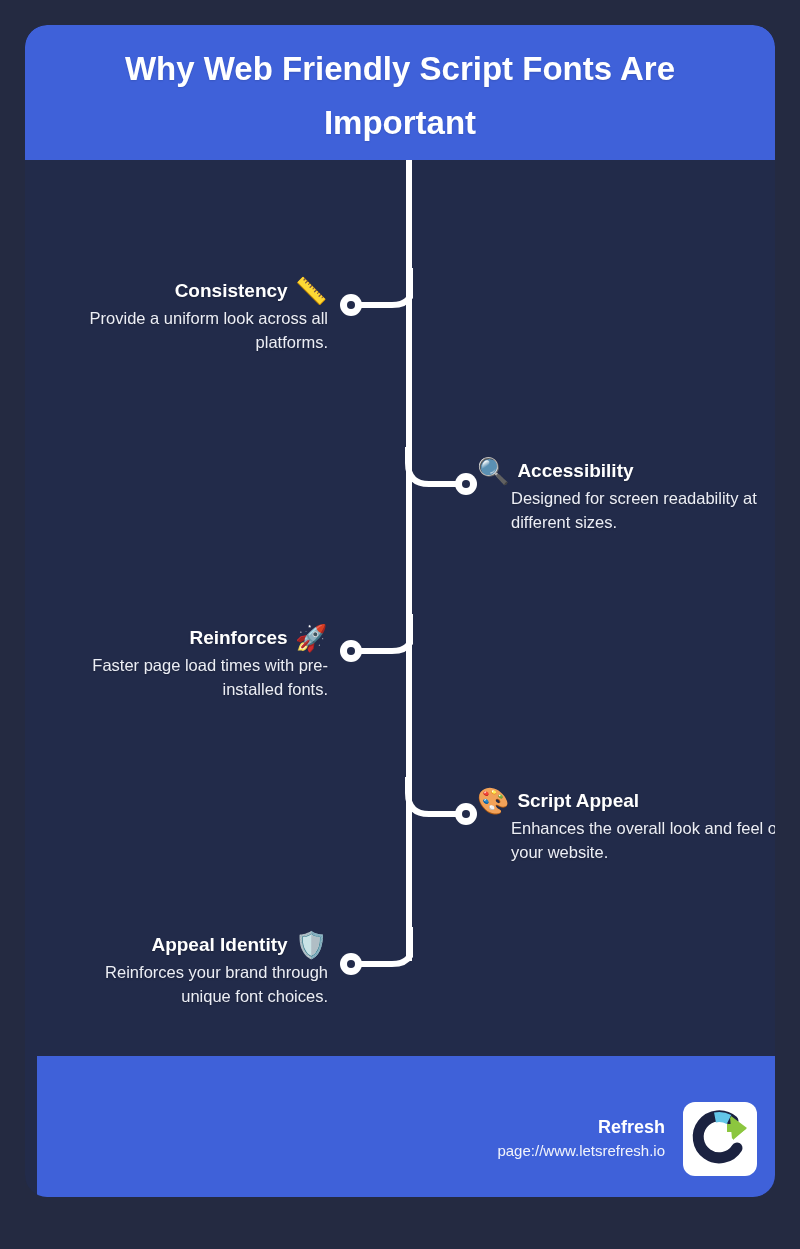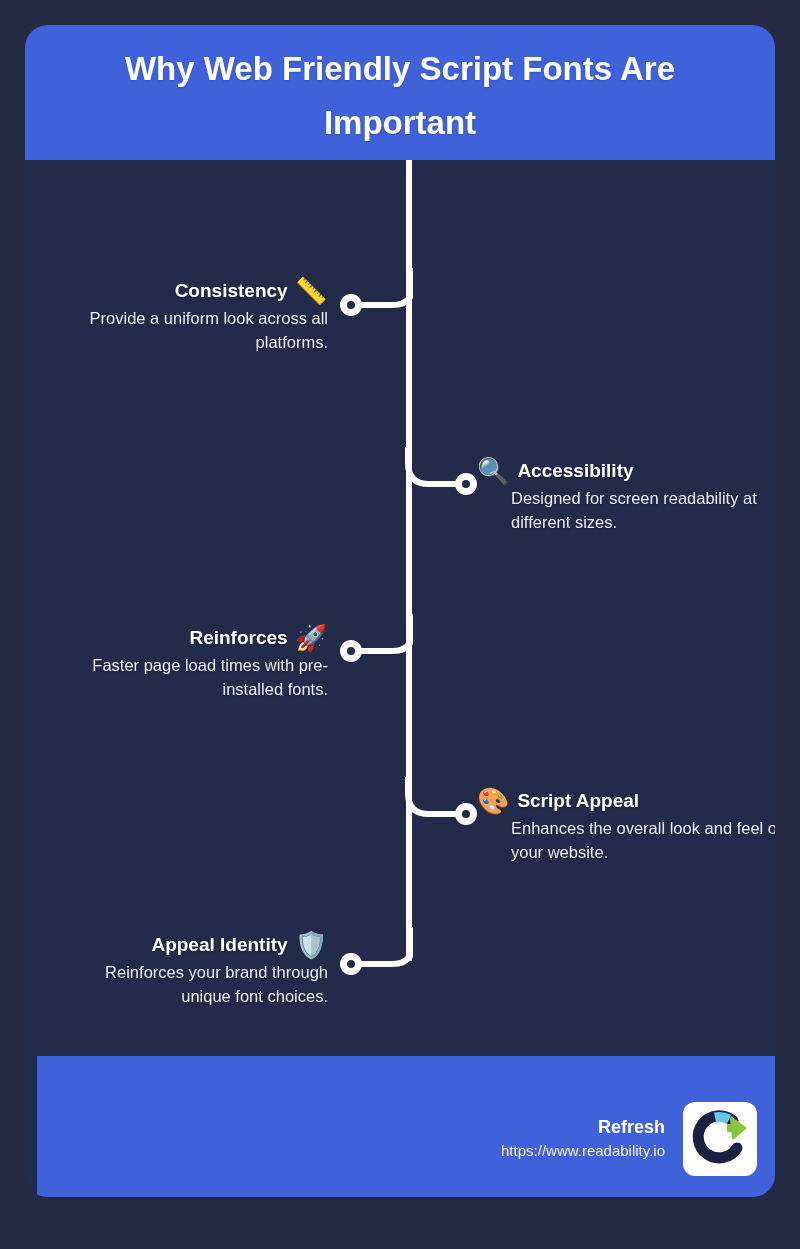--- a/index.html
+++ b/index.html
@@ -255,21 +255,21 @@
           <span class="emo">🛡️</span>
         </div>
         <div class="desc" style="padding-left:56px;">Reinforces your brand through unique font choices.</div>
       </div>
 
     </div>
 
     <div class="footer">
       <div class="footer-text">
         <div class="brand-name">Refresh</div>
-        <div class="brand-url">https://www.readability.io</div>
+        <div class="brand-url">page://www.letsrefresh.io</div>
       </div>
       <div class="logo-box">
         <svg width="62" height="62" viewBox="0 0 62 62">
 
           <path d="M 44 13 A 21 21 0 1 0 48 40" fill="none" stroke="#1b2240" stroke-width="11" stroke-linecap="round"></path>
 
           <path d="M 26 9.5 A 21.5 21.5 0 0 1 40 11.5" fill="none" stroke="#63c6e8" stroke-width="10" stroke-linecap="butt"></path>
 
           <path d="M 42 8 L 58 20 L 44 32 L 44 24 L 38 24 L 38 16 L 42 16 Z" fill="#8cc63f"></path>
           <path d="M 41 9 L 57 21 L 43 31 Z" fill="#8cc63f"></path>

